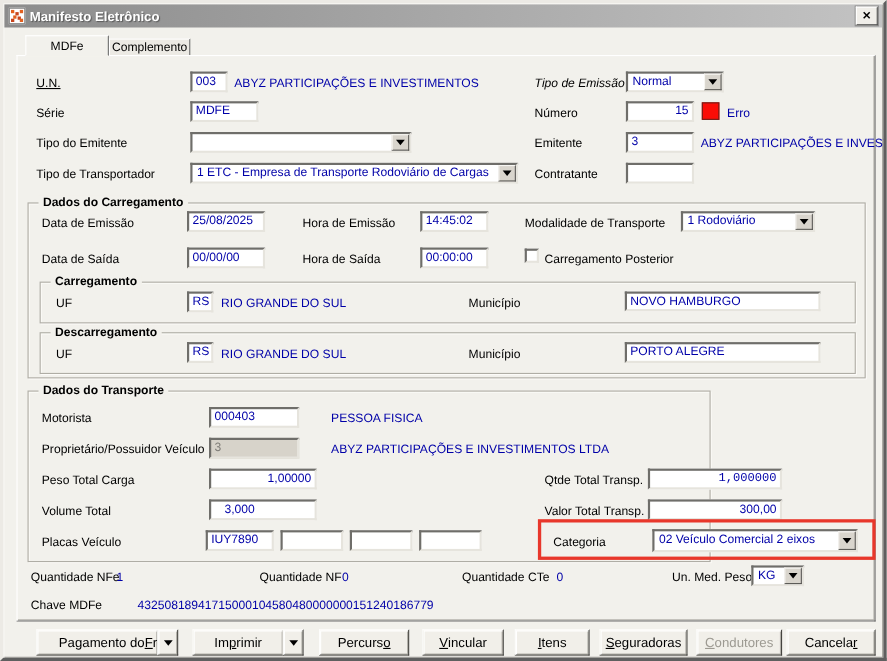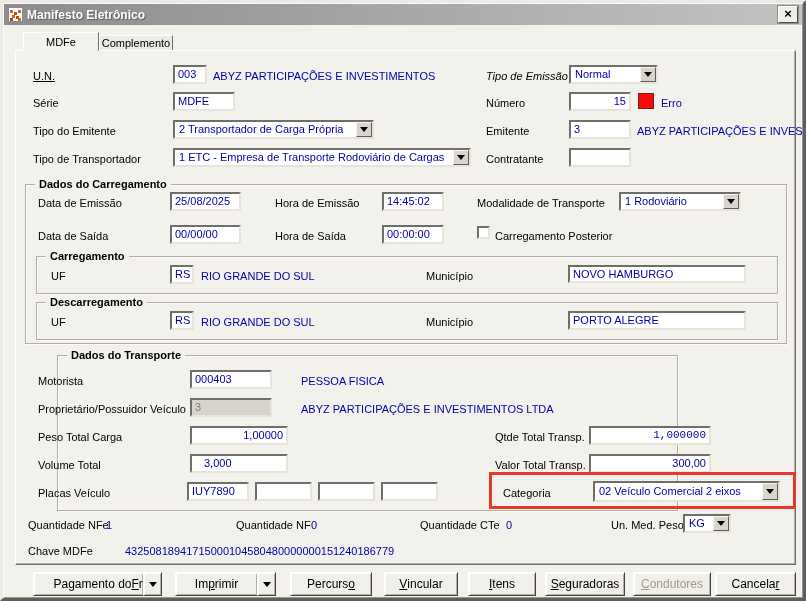--- a/index.html
+++ b/index.html
@@ -110,21 +110,20 @@
 
   <span class="lbl" style="left:30px;top:93px;">Série</span>
   <div class="tb" style="left:170px;top:89px;width:62px;height:19px;">MDFE</div>
   <span class="lbl" style="left:483px;top:93px;">Número</span>
   <div class="tb right" style="left:566px;top:89px;width:62px;height:19px;">15</div>
   <span class="errsq" style="left:635px;top:90px;"></span>
   <span class="lbl blue" style="left:658px;top:93px;">Erro</span>
 
   <span class="lbl" style="left:30px;top:121px;">Tipo do Emitente</span>
   <div class="dd" style="left:170px;top:117px;width:201px;height:19px;">
-    <span class="dtxt">2 Transportador de Carga Própria</span>
     <span class="arrow">
         <span class="tri"></span>
       </span>
   </div>
   <span class="lbl" style="left:483px;top:121px;">Emitente</span>
   <div class="tb" style="left:566px;top:117px;width:62px;height:19px;">3</div>
   <span class="lbl blue" style="left:634px;top:121px;">ABYZ PARTICIPAÇÕES E INVEST</span>
 
   <span class="lbl" style="left:30px;top:149px;">Tipo de Transportador</span>
   <div class="dd" style="left:170px;top:145px;width:298px;height:19px;">
@@ -169,21 +168,21 @@
 
   <div class="gb" style="left:33px;top:299px;width:742px;height:38px;">
     <span class="gt">Descarregamento</span>
   </div>
   <span class="lbl" style="left:48px;top:312px;">UF</span>
   <div class="tb" style="left:167px;top:308px;width:24px;height:19px;">RS</div>
   <span class="lbl blue" style="left:198px;top:312px;">RIO GRANDE DO SUL</span>
   <span class="lbl" style="left:423px;top:312px;">Município</span>
   <div class="tb" style="left:565px;top:308px;width:178px;height:19px;">PORTO ALEGRE</div>
 
-  <div class="gb" style="left:22px;top:352px;width:621px;height:156px;margin-left:32px;">
+  <div class="gb" style="left:22px;top:352px;width:621px;height:156px;">
     <span class="gt">Dados do Transporte</span>
   </div>
   <span class="lbl" style="left:35px;top:371px;">Motorista</span>
   <div class="tb" style="left:187px;top:367px;width:82px;height:19px;">000403</div>
   <span class="lbl blue" style="left:298px;top:371px;">PESSOA FISICA</span>
 
   <span class="lbl" style="left:35px;top:399px;">Proprietário/Possuidor Veículo</span>
   <div class="tb disabled" style="left:187px;top:395px;width:82px;height:19px;">3</div>
   <span class="lbl blue" style="left:298px;top:399px;">ABYZ PARTICIPAÇÕES E INVESTIMENTOS LTDA</span>
 

